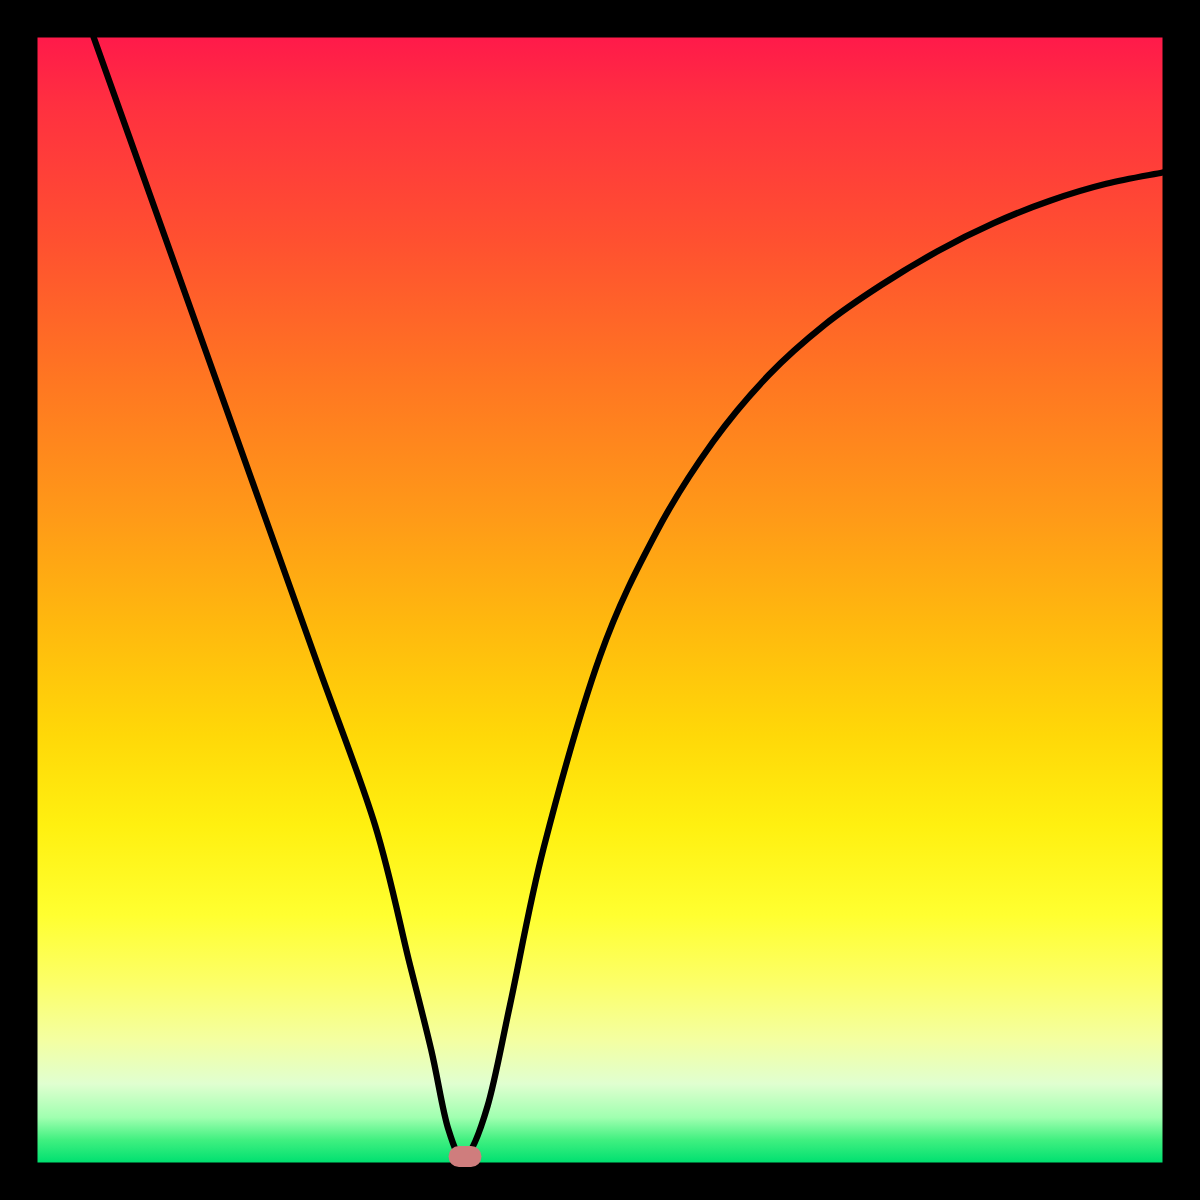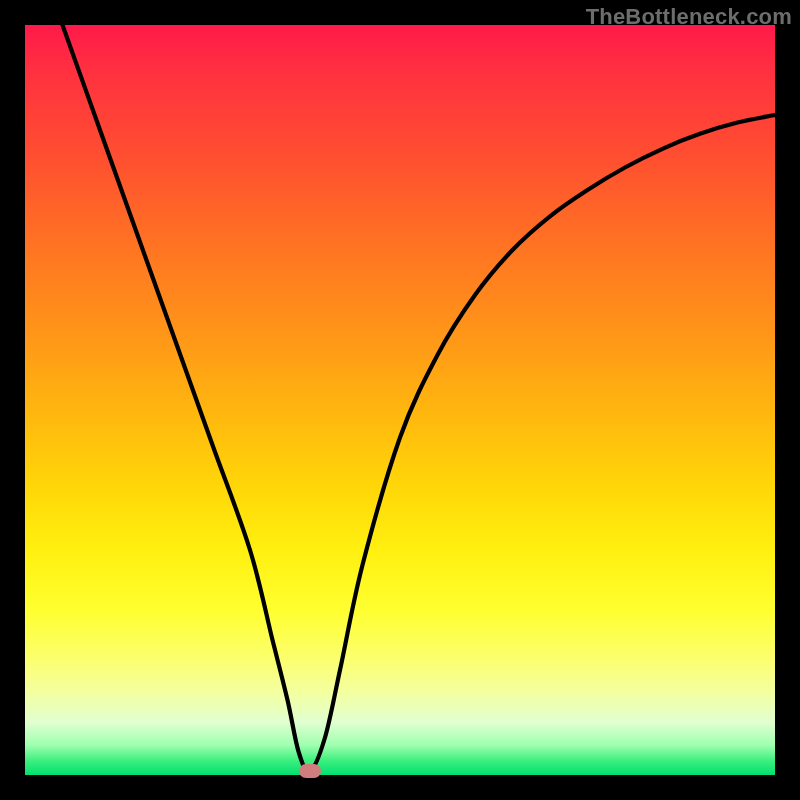--- a/index.html
+++ b/index.html
@@ -65,14 +65,13 @@
 <div class="frame">
   <div class="plot-area">
 
     <svg class="curve" viewBox="0 0 750 750" preserveAspectRatio="none">
       <path d="M 37.5 0.0 C 43.8 17.5, 62.5 70.0, 75.0 105.0 C 87.5 140.0, 100.0 175.0, 112.5 210.0 C 125.0 245.0, 137.5 280.0, 150.0 315.0 C 162.5 350.0, 175.0 385.0, 187.5 420.0 C 200.0 455.0, 215.0 492.5, 225.0 525.0 C 235.0 557.5, 241.3 590.0, 247.5 615.0 C 253.8 640.0, 258.1 656.3, 262.5 675.0 C 266.9 693.8, 270.0 715.6, 273.8 727.5 C 277.5 739.4, 280.6 748.8, 285.0 746.3 C 289.4 743.8, 295.0 729.4, 300.0 712.5 C 305.0 695.6, 308.8 673.8, 315.0 645.0 C 321.3 616.3, 327.5 578.8, 337.5 540.0 C 347.5 501.3, 362.5 447.5, 375.0 412.5 C 387.5 377.5, 400.0 353.7, 412.5 330.0 C 425.0 306.2, 437.5 287.5, 450.0 270.0 C 462.5 252.5, 475.0 238.1, 487.5 225.0 C 500.0 211.9, 512.5 201.3, 525.0 191.3 C 537.5 181.3, 550.0 173.1, 562.5 165.0 C 575.0 156.9, 587.5 149.4, 600.0 142.5 C 612.5 135.6, 625.0 129.4, 637.5 123.8 C 650.0 118.1, 662.5 113.1, 675.0 108.8 C 687.5 104.4, 700.0 100.6, 712.5 97.5 C 725.0 94.4, 743.8 91.3, 750.0 90.0" fill="none" stroke="#000" stroke-width="4.2" stroke-linecap="round"></path>
     </svg>
 
     <div class="marker" style="left: 285px; top: 746.25px; background: rgb(207, 125, 125);"></div>
   </div>
 
-  <div class="watermark">TheBottleneck.com</div>
 </div>
 
 </body></html>

